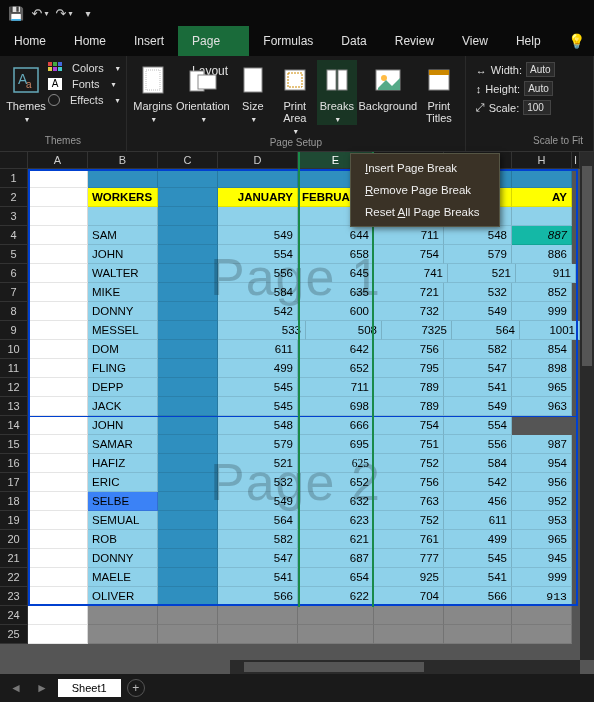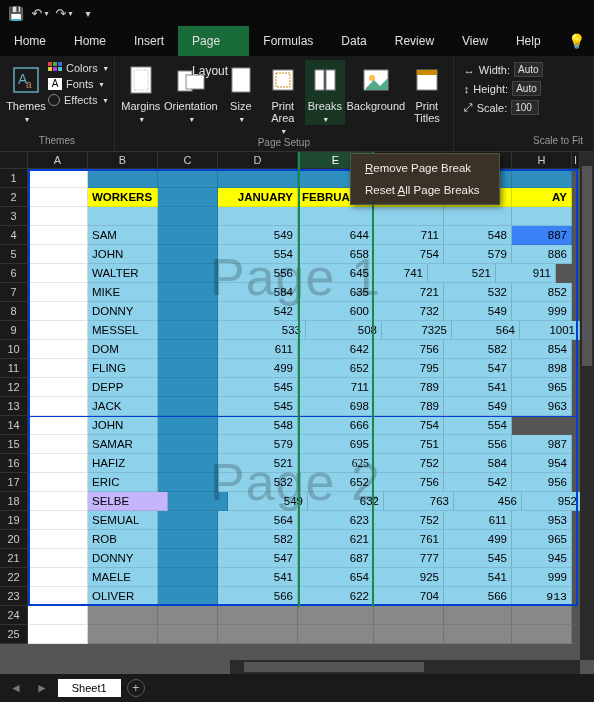--- a/index.html
+++ b/index.html
@@ -16,21 +16,21 @@
 .ribbon { height:96px; background:#1a1a1a; display:flex; border-bottom:1px solid #333; }
 .group { display:flex; flex-direction:column; border-right:1px solid #2a2a2a; padding:4px 6px 2px 6px; }
 .group-body { flex:1; display:flex; align-items:flex-start; gap:2px; }
 .group-label { font-size:10px; color:#999; text-align:center; height:14px; line-height:12px; }
 .big-btn { display:flex; flex-direction:column; align-items:center; justify-content:flex-start; width:48px; padding-top:4px; gap:4px; cursor:pointer; font-size:11px; text-align:center; line-height:1.1; }
 .big-btn.narrow { width:40px; }
 .big-btn .icn { width:32px; height:32px; display:flex; align-items:center; justify-content:center; }
 .big-btn.hot { background:rgba(26,107,58,.35); }
 
 .themes-rows { display:flex; flex-direction:column; gap:4px; padding-top:2px; }
-.mini { display:flex; align-items:center; gap:4px; font-size:11px; color:#ddd; cursor:pointer; }
+.mini { display:flex; align-items:center; gap:10px; font-size:11px; color:#ddd; cursor:pointer; }
 .mini .sw { width:14px; height:12px; }
 .chev { font-size:8px; margin-left:2px; }
 
 .scale-rows { display:flex; flex-direction:column; gap:4px; padding:2px 0 0 4px; }
 .scale-row { display:flex; align-items:center; gap:4px; font-size:11px; }
 .scale-row .lab { white-space:nowrap; }
 .scale-row .val { background:#2a2a2a; border:1px solid #444; padding:1px 3px; min-width:28px; text-align:left; font-size:10px; }
 
 .dropdown { position:absolute; top:153px; left:350px; width:150px; background:#3a3226; border:1px solid #554; padding:3px 0; box-shadow:2px 2px 6px rgba(0,0,0,.5); z-index:50; }
 .dropdown .item { padding:5px 14px; font-size:11.5px; color:#eee; cursor:pointer; }
@@ -224,20 +224,21 @@
             <span class="lab">Scale:</span>
             <span class="val">100</span>
           </div>
       </div>
     </div>
     <div class="group-label" style="text-align:right;padding-right:4px;">Scale to Fit</div>
   </div>
 </div>
 
 <div class="dropdown">
+  <div class="item"><span class="underline">I</span><span>nsert Page Break</span></div>
   <div class="item"><span class="underline">R</span><span>emove Page Break</span></div>
   <div class="item"><span>Reset </span><span class="underline">A</span><span>ll Page Breaks</span></div>
 </div>
 
 <div class="sheet-area">
   <div class="corner"></div>
   <div class="col-headers" id="colheaders">
       <div class="col-h" style="width: 60px;">A</div>
       <div class="col-h" style="width: 70px;">B</div>
       <div class="col-h" style="width: 60px;">C</div>
@@ -307,39 +308,39 @@
         <div class="cell" style="width: 60px; background: rgb(142, 209, 234);"></div>
       </div>
       <div class="row">
         <div class="cell" style="width: 60px; background: rgb(255, 255, 255);"></div>
         <div class="cell" style="width: 70px; background: rgb(142, 209, 234);">SAM</div>
         <div class="cell" style="width: 60px; background: rgb(47, 143, 191);"></div>
         <div class="cell r" style="width: 80px; background: rgb(142, 209, 234);">549</div>
         <div class="cell r" style="width: 76px; background: rgb(142, 209, 234);">644</div>
         <div class="cell r" style="width: 70px; background: rgb(142, 209, 234);">711</div>
         <div class="cell r" style="width: 68px; background: rgb(142, 209, 234);">548</div>
-        <div class="cell r" style="width: 60px; background: #3b82f6;">887</div>
+        <div class="cell r" style="width: 60px; background: #14b8a6; font-style: italic;">887</div>
       </div>
       <div class="row">
         <div class="cell" style="width: 60px; background: rgb(255, 255, 255);"></div>
         <div class="cell" style="width: 70px; background: rgb(142, 209, 234);">JOHN</div>
         <div class="cell" style="width: 60px; background: rgb(47, 143, 191);"></div>
         <div class="cell r" style="width: 80px; background: rgb(142, 209, 234);">554</div>
         <div class="cell r" style="width: 76px; background: rgb(142, 209, 234);">658</div>
         <div class="cell r" style="width: 70px; background: rgb(142, 209, 234);">754</div>
         <div class="cell r" style="width: 68px; background: rgb(142, 209, 234);">579</div>
         <div class="cell r" style="width: 60px; background: rgb(142, 209, 234);">886</div>
       </div>
       <div class="row">
         <div class="cell" style="width: 60px; background: rgb(255, 255, 255);"></div>
         <div class="cell" style="width: 70px; background: rgb(142, 209, 234);">WALTER</div>
         <div class="cell" style="width: 60px; background: rgb(47, 143, 191);"></div>
         <div class="cell r" style="width: 80px; background: rgb(142, 209, 234);">556</div>
         <div class="cell r" style="width: 76px; background: rgb(142, 209, 234);">645</div>
-        <div class="cell r" style="width: 54px; background: rgb(142, 209, 234);">741</div>
+        <div class="cell r" style="width: 74px; background: rgb(142, 209, 234);">741</div>
         <div class="cell r" style="width: 68px; background: rgb(142, 209, 234);">521</div>
         <div class="cell r" style="width: 60px; background: rgb(142, 209, 234);">911</div>
       </div>
       <div class="row">
         <div class="cell" style="width: 60px; background: rgb(255, 255, 255);"></div>
         <div class="cell" style="width: 70px; background: rgb(142, 209, 234);">MIKE</div>
         <div class="cell" style="width: 60px; background: rgb(47, 143, 191);"></div>
         <div class="cell r" style="width: 80px; background: rgb(142, 209, 234);">584</div>
         <div class="cell r" style="width: 76px; background: rgb(142, 209, 234);">635</div>
         <div class="cell r" style="width: 70px; background: rgb(142, 209, 234);">721</div>
@@ -441,21 +442,21 @@
         <div class="cell" style="width: 70px; background: rgb(142, 209, 234);">ERIC</div>
         <div class="cell" style="width: 60px; background: rgb(47, 143, 191);"></div>
         <div class="cell r" style="width: 80px; background: rgb(142, 209, 234);">532</div>
         <div class="cell r" style="width: 76px; background: rgb(142, 209, 234);">652</div>
         <div class="cell r" style="width: 70px; background: rgb(142, 209, 234);">756</div>
         <div class="cell r" style="width: 68px; background: rgb(142, 209, 234);">542</div>
         <div class="cell r" style="width: 60px; background: rgb(142, 209, 234);">956</div>
       </div>
       <div class="row">
         <div class="cell" style="width: 60px; background: rgb(255, 255, 255);"></div>
-        <div class="cell" style="width: 80px; background: #c4b5fd;">SELBE</div>
+        <div class="cell" style="width: 70px; background: #3b82f6;">SELBE</div>
         <div class="cell" style="width: 60px; background: rgb(47, 143, 191);"></div>
         <div class="cell r" style="width: 80px; background: rgb(142, 209, 234);">549</div>
         <div class="cell r" style="width: 76px; background: rgb(142, 209, 234);">632</div>
         <div class="cell r" style="width: 70px; background: rgb(142, 209, 234);">763</div>
         <div class="cell r" style="width: 68px; background: rgb(142, 209, 234);">456</div>
         <div class="cell r" style="width: 60px; background: rgb(142, 209, 234);">952</div>
       </div>
       <div class="row">
         <div class="cell" style="width: 60px; background: rgb(255, 255, 255);"></div>
         <div class="cell" style="width: 70px; background: rgb(142, 209, 234);">SEMUAL</div>

